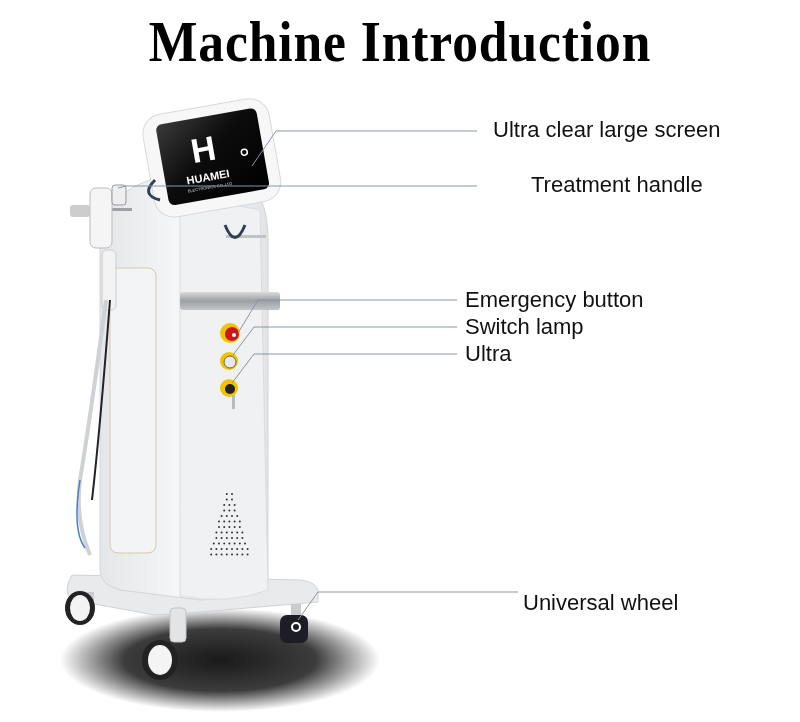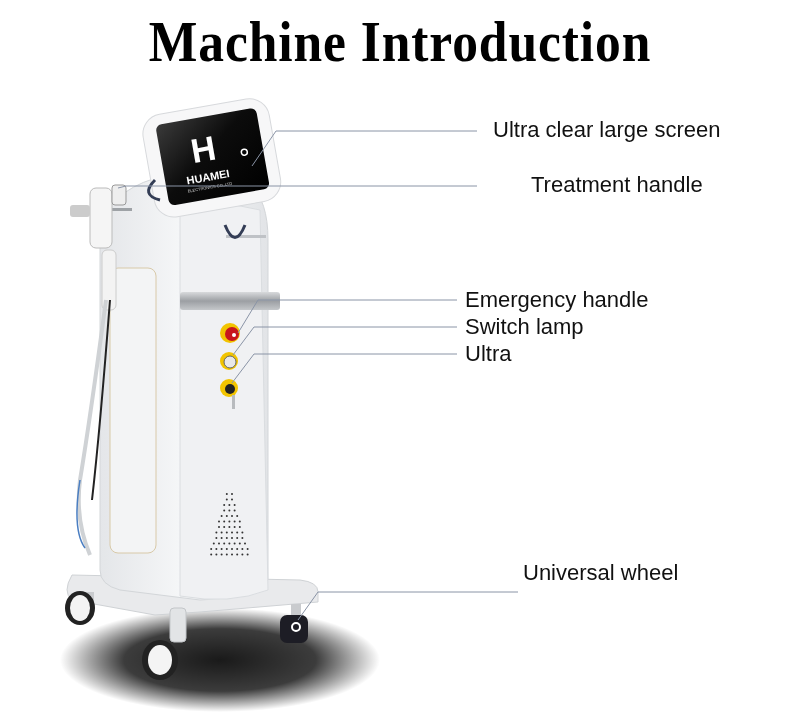--- a/index.html
+++ b/index.html
@@ -177,16 +177,16 @@
     <polyline points="118,188 126,186 477,186"></polyline>
     <polyline points="238,333 258,300 457,300"></polyline>
     <polyline points="233,355 254,327 457,327"></polyline>
     <polyline points="232,383 254,354 457,354"></polyline>
     <polyline points="298,620 318,592 518,592"></polyline>
   </g>
 </svg>
 
 <div class="label" style="left:493px; top:119px;">Ultra clear large screen</div>
 <div class="label" style="left:495px; top:174px;margin-left:36px;">Treatment handle</div>
-<div class="label" style="left:465px; top:289px;">Emergency handle</div>
+<div class="label" style="left:465px; top:289px;">Emergency button</div>
 <div class="label" style="left:465px; top:316px;">Switch lamp</div>
 <div class="label" style="left:465px; top:343px;">Ultra</div>
-<div class="label" style="left:523px; top:562px;">Universal wheel</div>
+<div class="label" style="left:523px; top:592px;">Universal wheel</div>
 
 </body></html>

